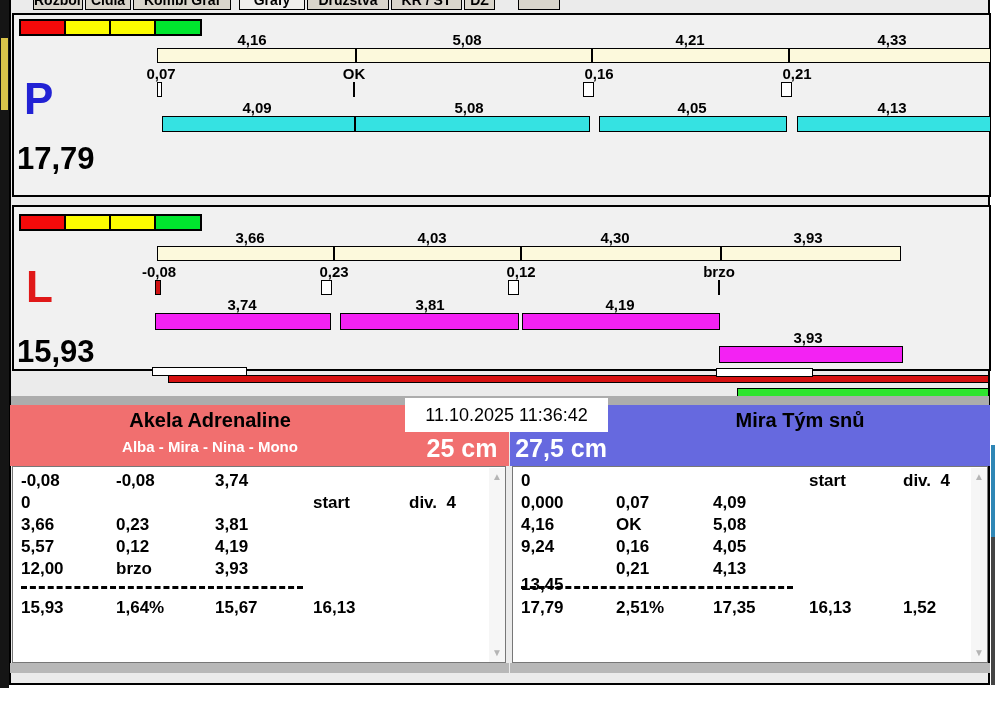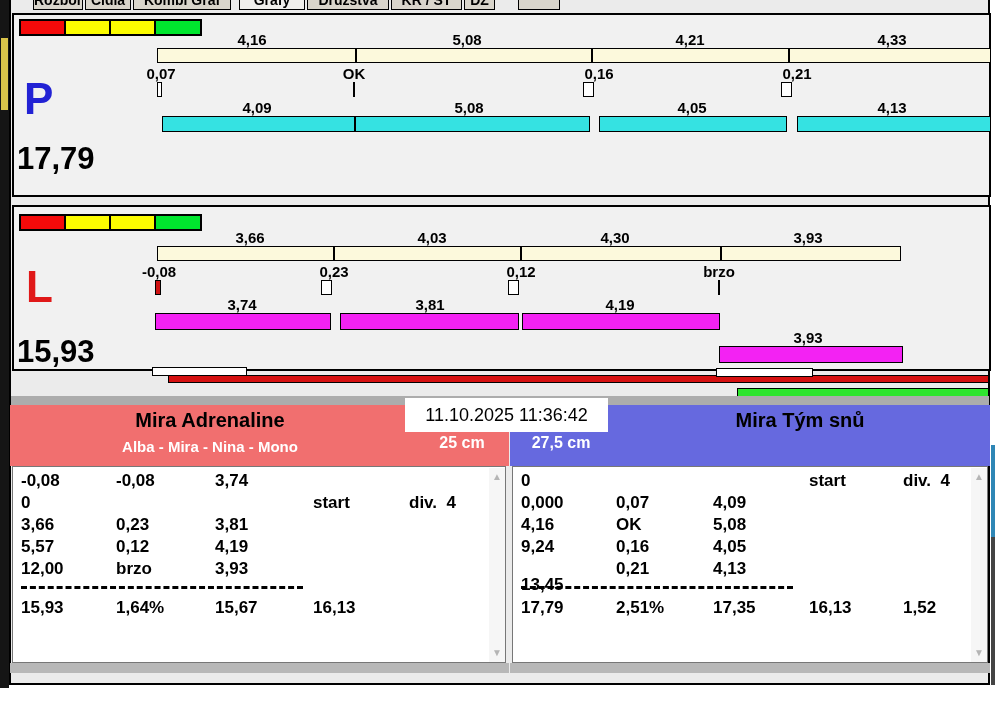--- a/index.html
+++ b/index.html
@@ -48,21 +48,21 @@
   .whitebox { position:absolute; background:#fff; border:1px solid #000; }
   .redbar { position:absolute; background:#d51010; border:1px solid #000; }
   .greenbar { position:absolute; background:#2fe52f; border:1px solid #000; }
   .graystrip { position:absolute; background:#acacac; }
 
   
   .team { position:absolute; }
   .team-header { position:absolute; left:0; top:0; right:0; height:61px; }
   .team-title { position:absolute; font-weight:bold; font-size:20px; color:#000; text-align:center; }
   .team-members { position:absolute; font-weight:bold; font-size:15px; color:#fff; text-align:center; }
-  .team-cat { position:absolute; font-weight:bold; font-size:16px; color:#fff; text-align:center; }
+  .team-cat { position:absolute; font-weight:bold; font-size:25px; color:#fff; text-align:center; }
 
   .ttable { position:absolute; background:#fff; border:1px solid #777; }
   .tc { position:absolute; font-weight:bold; font-size:17px; line-height:22px; color:#000; white-space:pre; }
   .dashline { position:absolute; border-top:3px dashed #000; }
 
   .vscroll { position:absolute; top:1px; width:16px; background:#f6f6f6; }
   .varrow { position:absolute; left:0; width:16px; height:14px; text-align:center; font-size:10px; color:#b5b5b5; line-height:14px; }
   .hscroll { position:absolute; left:0; right:0; height:10px; background:#b8b8b8; }
 
   .timestamp { position:absolute; left:405px; top:398px; width:203px; height:34px; background:#fff;
@@ -180,21 +180,21 @@
   </div>
 
   <div class="whitebox" style="left:152px;top:367px;width:95px;height:9px;"></div>
   <div class="redbar" style="left:168px;top:375px;width:821px;height:8px;"></div>
   <div class="whitebox" style="left:716px;top:368px;width:97px;height:9px;"></div>
   <div class="greenbar" style="left:737px;top:388px;width:252px;height:9px;"></div>
   <div class="graystrip" style="left:11px;top:396px;width:978px;height:9px;"></div>
 
   <div class="team" style="left:10px;top:405px;width:499px;height:268px;">
     <div class="team-header" style="background:#f16f6f;">
-      <div class="team-title" style="left:10px;top:4px;width:380px;">Mira Adrenaline</div>
+      <div class="team-title" style="left:10px;top:4px;width:380px;">Akela Adrenaline</div>
       <div class="team-members" style="left:10px;top:33px;width:380px;">Alba - Mira - Nina - Mono</div>
       <div class="team-cat" style="left:408px;top:29px;width:88px;">25 cm</div>
     </div>
     <div class="ttable" style="left:2px;top:61px;width:494px;height:197px;">
       <div class="tc" style="left:8px;top:3px;">-0,08</div>
       <div class="tc" style="left:103px;top:3px;">-0,08</div>
       <div class="tc" style="left:202px;top:3px;">3,74</div>
       <div class="tc" style="left:8px;top:25px;">0</div>
       <div class="tc" style="left:300px;top:25px;">start</div>
       <div class="tc" style="left:396px;top:25px;">div.  4</div>

